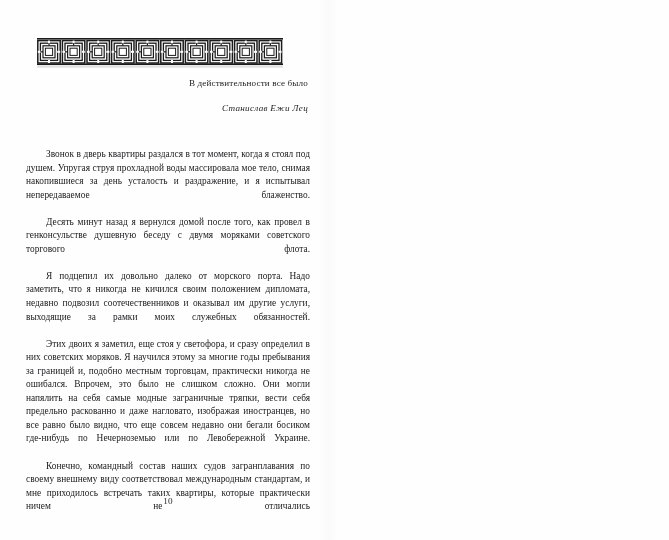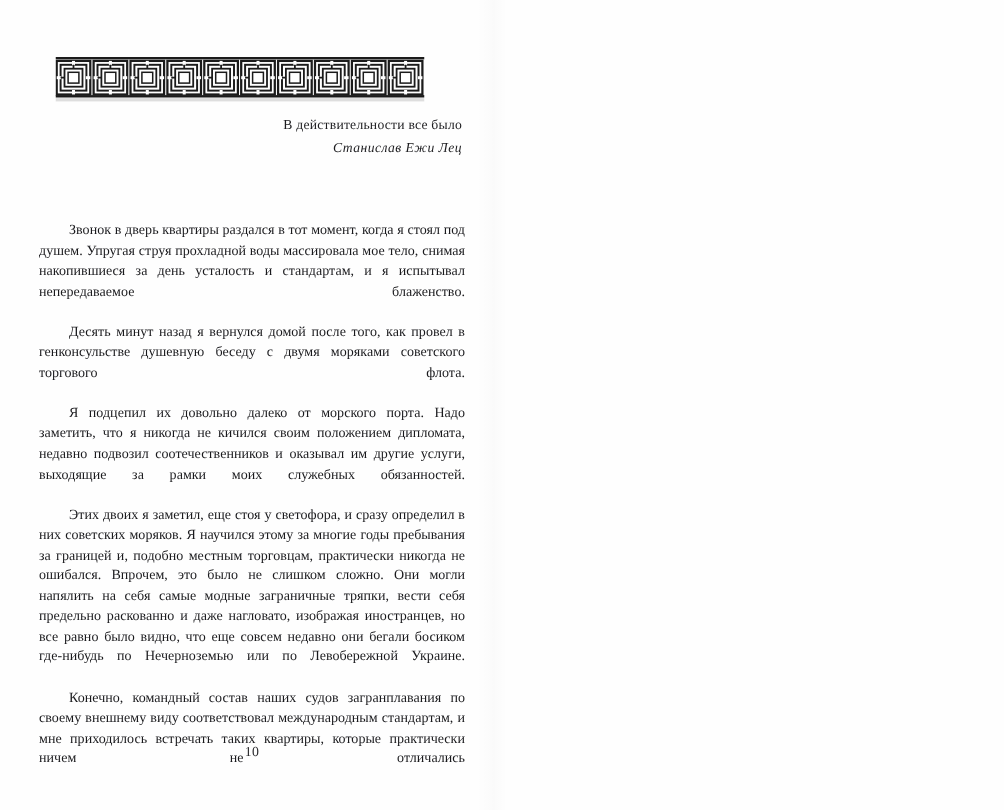--- a/index.html
+++ b/index.html
@@ -58,21 +58,21 @@
     text-align: right;
     font-size: 9.1px;
     line-height: 14.6px;
     color: #1c1c1f;
     letter-spacing: 0.15px;
   }
   .epigraph .epi-line { display: block; }
   .epigraph .epi-attr {
     display: block;
     font-style: italic;
-    margin-top: 0;
+    margin-top: 10px;
     letter-spacing: 0.3px;
   }
 
   
   .chapter-title {
     position: absolute;
     left: 26px;
     top: 120px;
     width: 282px;
     text-align: center;
@@ -186,21 +186,21 @@
         </svg>
       </div>
 
       <div class="epigraph">
         <span class="epi-line">В действительности все было</span>
         <span class="epi-attr">Станислав Ежи Лец</span>
       </div>
 
 
       <div class="col col-left">
-        <p>Звонок в дверь квартиры раздался в тот момент, когда я стоял под душем. Упругая струя прохладной воды массировала мое тело, снимая накопившиеся за день усталость и стандартам, и я испытывал непередаваемое блаженство.</p>
+        <p>Звонок в дверь квартиры раздался в тот момент, когда я стоял под душем. Упругая струя прохладной воды массировала мое тело, снимая накопившиеся за день усталость и раздражение, и я испытывал непередаваемое блаженство.</p>
         <p>Десять минут назад я вернулся домой после того, как провел в генконсульстве душевную беседу с двумя моряками советского торгового флота.</p>
         <p>Я подцепил их довольно далеко от морского порта. Надо заметить, что я никогда не кичился своим положением дипломата, недавно подвозил соотечественников и оказывал им другие услуги, выходящие за рамки моих служебных обязанностей.</p>
         <p>Этих двоих я заметил, еще стоя у светофора, и сразу определил в них советских моряков. Я научился этому за многие годы пребывания за границей и, подобно местным торговцам, практически никогда не ошибался. Впрочем, это было не слишком сложно. Они могли напялить на себя самые модные заграничные тряпки, вести себя предельно раскованно и даже нагловато, изображая иностранцев, но все равно было видно, что еще совсем недавно они бегали босиком где-нибудь по Нечерноземью или по Левобережной Украине.</p>
         <p>Конечно, командный состав наших судов загранплавания по своему внешнему виду соответствовал международным стандартам, и мне приходилось встречать таких квартиры, которые практически ничем не отличались</p>
       </div>
 
       <div class="folio folio-left">10</div>
     </div>
 
     <div class="page-leaf leaf-right">

